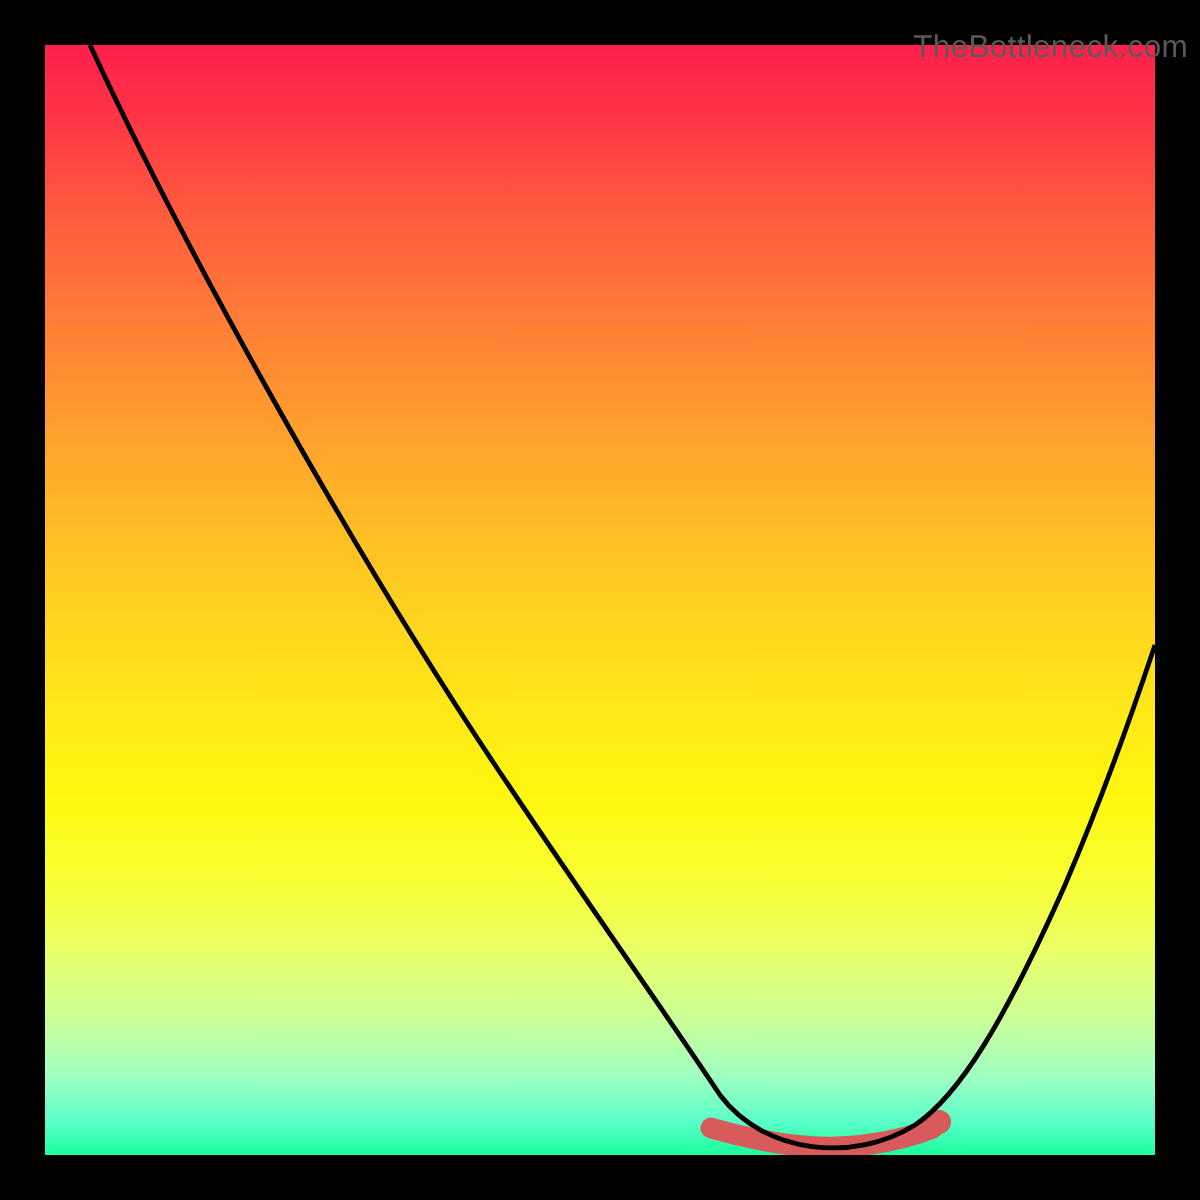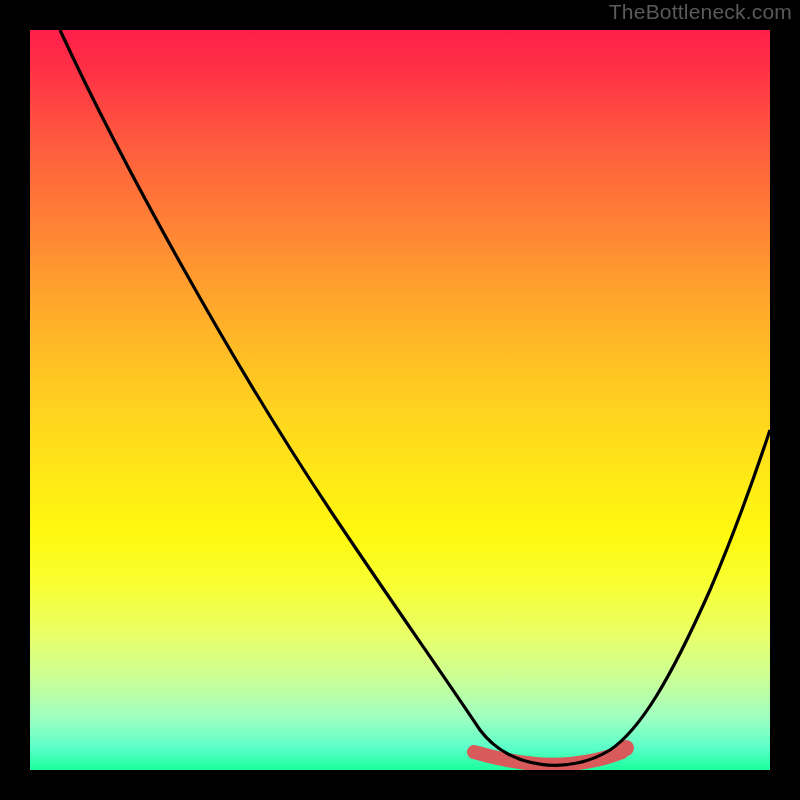--- a/index.html
+++ b/index.html
@@ -1,19 +1,19 @@
 <!DOCTYPE html>
 <html><head>
 <meta charset="utf-8">
 <style>
   * { margin: 0; padding: 0; box-sizing: border-box; }
   body { width: 800px; height: 800px; background: #000; position: relative; font-family: Arial, sans-serif; }
   .watermark {
     position: absolute;
-    top: 0;
+    top: 20px;
     right: 8px;
     color: #5a5a5a;
     font-size: 21px;
     font-weight: 500;
     z-index: 10;
     letter-spacing: 0.2px;
   }
   .plot-area {
     position: absolute;
     top: 30px;

